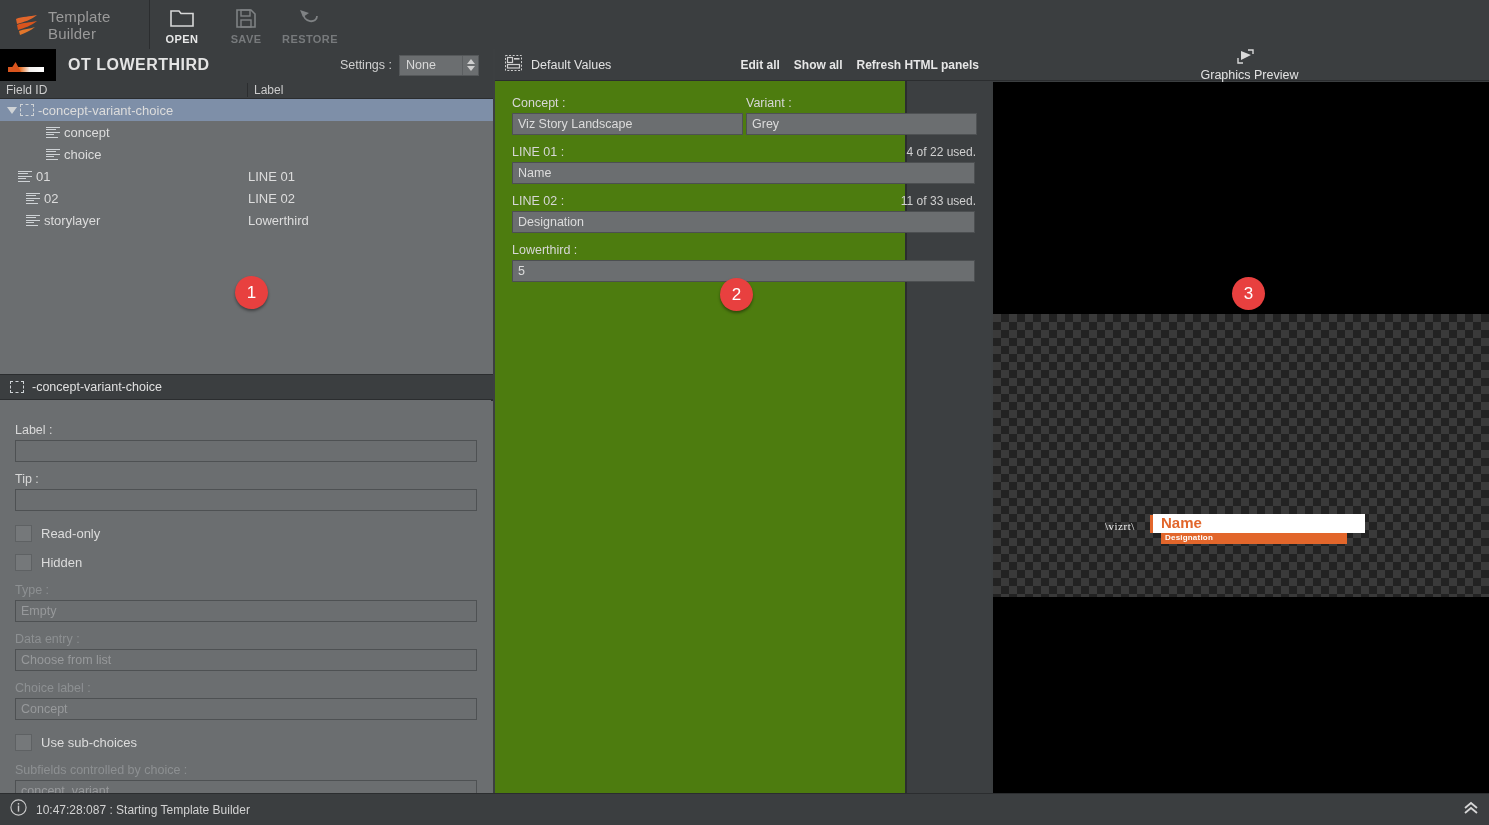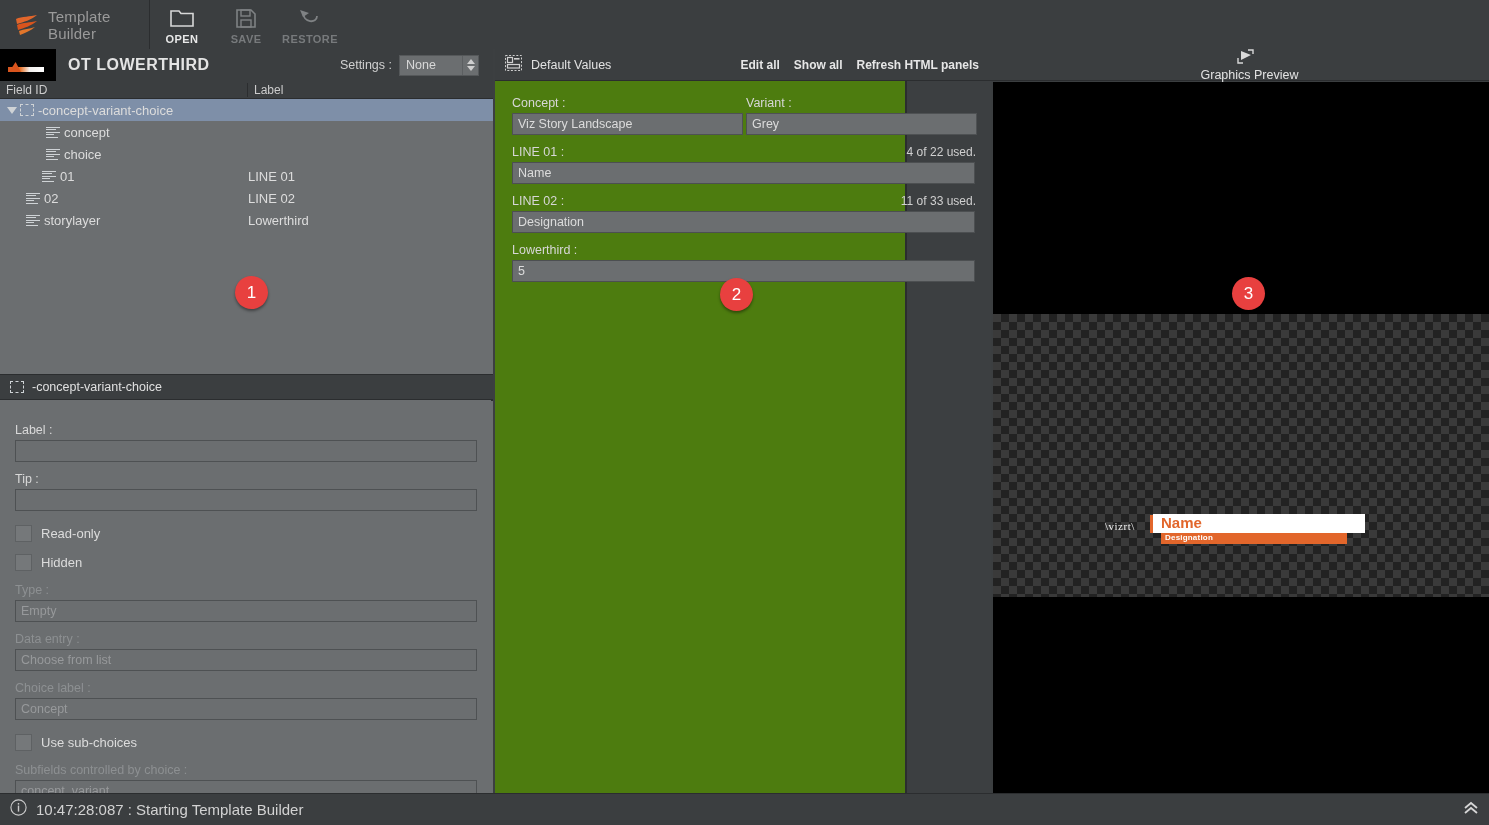--- a/index.html
+++ b/index.html
@@ -196,21 +196,21 @@
   #auto-refresh { display:flex; align-items:center; gap: 6px; margin-left: 12px; }
   #auto-refresh .t { color: #dcdcdc; font-size: 12px; }
   #ar-box { width: 18px; height: 18px; background: #7fa2cf; display:flex;align-items:center;justify-content:center; cursor:pointer; }
 
   
   #status-bar {
     position:absolute; left:0; top:793px; width: 1489px; height: 32px;
     background: #3b3e40; display:flex; align-items:center; padding: 0 10px 0 10px;
     border-top: 1px solid #2b2d2f;
   }
-  #status-bar .txt { color: #d2d2d2; font-size: 15px; margin-left: 9px; }
+  #status-bar .txt { color: #d2d2d2; font-size: 12px; margin-left: 9px; }
   #status-expand { margin-left: auto; cursor: pointer; }
 
   
   .badge {
     position: absolute; width: 33px; height: 33px; border-radius: 50%;
     background: #e8403f; color: #fff; font-size: 17px;
     display: flex; align-items: center; justify-content: center;
     box-shadow: 0 2px 3px rgba(0,0,0,.4); z-index: 40;
   }
   #badge1 { left: 235px; top: 276px; }
@@ -322,21 +322,21 @@
             <s></s>
             <s></s>
             <s></s>
           </span>
         <span class="lbl">choice</span>
       </div>
       <span class="lbl2"></span>
     </div>
 
     <div class="tree-row">
-      <div class="fid" style="padding-left:42px">
+      <div class="fid" style="padding-left:18px">
         <span class="txt-ico">
             <s></s>
             <s></s>
             <s></s>
             <s></s>
             <s></s>
           </span>
         <span class="lbl">01</span>
       </div>
       <span class="lbl2">LINE 01</span>

